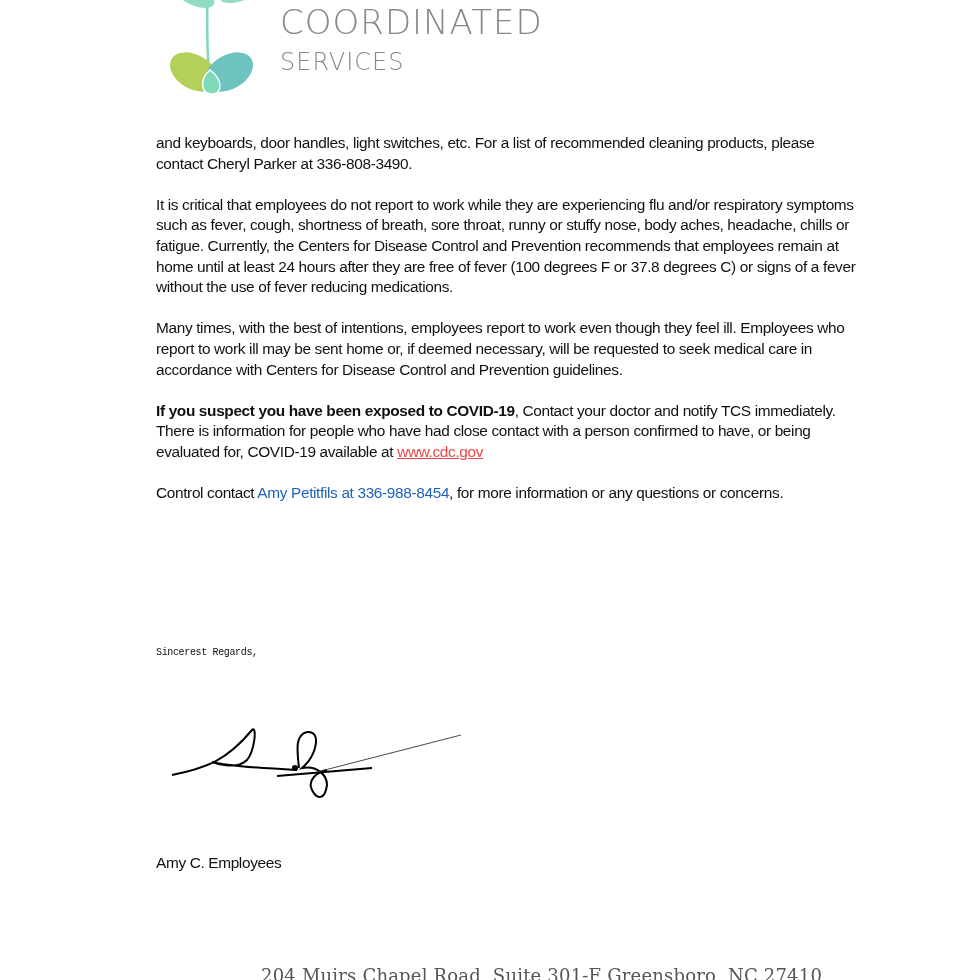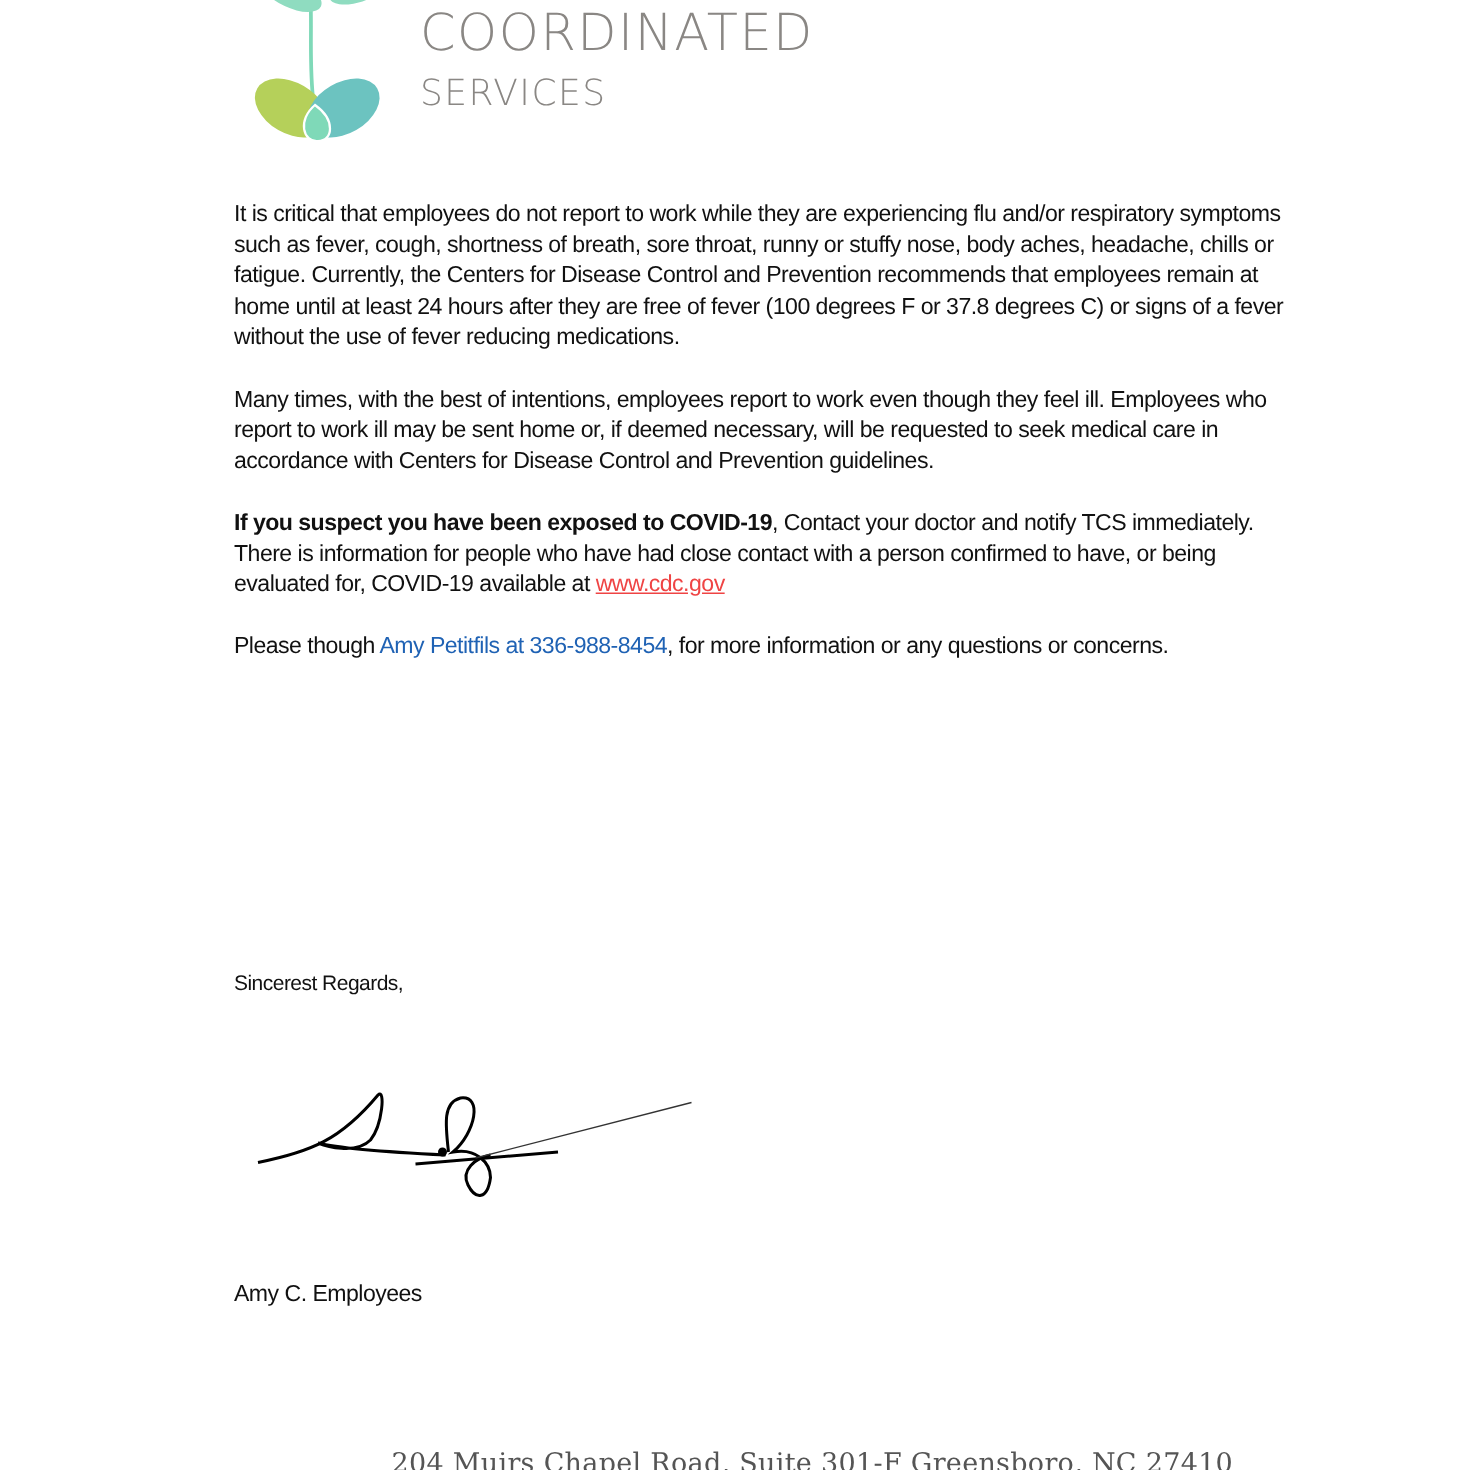--- a/index.html
+++ b/index.html
@@ -8,21 +8,21 @@
     .logo { position: absolute; left: 150px; top: -10px; width: 110px; height: 110px; }
     .brand { position: absolute; left: 268px; top: 0px; font-family: "DejaVu Sans", sans-serif; color: #8a8784; font-weight: 300; letter-spacing: 1px; }
     .brand .l1 { position: absolute; top: 2px; left: 0; font-size: 34px; line-height: 40px; white-space: nowrap; }
     .brand .l2 { position: absolute; top: 42px; left: 0; font-size: 24px; line-height: 40px; white-space: nowrap; }
     .body-text { position: absolute; left: 144px; top: 133px; width: 700px; font-family: "Liberation Sans", sans-serif; font-size: 15.4px; line-height: 20.6px; color: #111; letter-spacing: -0.35px; }
     .body-text p { margin: 0 0 20.6px 0; }
     .b { font-weight: bold; margin-top: 40px; }
     a.link { color: #ef4444; text-decoration: underline; }
     .arial-link { font-family: "Liberation Sans", sans-serif; font-size: 17px; letter-spacing: 0; color: #1a1ad0; text-decoration: underline; }
     .blue { color: #1f62b4; }
-    .regards { position: absolute; left: 144px; top: 647px; font-family: Liberation Sans, sans-serif; font-size: 14px; color: #111; letter-spacing: -0.35px; }
+    .regards { position: absolute; left: 144px; top: 647px; font-family: Liberation Mono, monospace; font-size: 10px; color: #111; letter-spacing: -0.35px; }
     .signature { position: absolute; left: 155px; top: 720px; width: 300px; height: 85px; }
     .signer { position: absolute; left: 144px; top: 854px; font-family: "Liberation Sans", sans-serif; font-size: 15.4px; color: #111; letter-spacing: -0.35px; }
     .footer { position: absolute; left: 249px; top: 965px; font-family: "DejaVu Serif", serif; font-size: 18px; color: #555; white-space: nowrap; letter-spacing: 0.2px; }
   </style>
 </head>
 <body>
 
 <div class="page">
 
   <svg class="logo" viewBox="0 0 110 110">
@@ -33,24 +33,25 @@
     <ellipse cx="67" cy="82" rx="26" ry="17" fill="#6cc3c0" transform="rotate(-30 67 82)"></ellipse>
     <path d="M48 80 C 36 90, 40 105, 50 104 C 60 104, 62 90, 48 80 Z" fill="#7fd9b8" stroke="#ffffff" stroke-width="1.5"></path>
   </svg>
 
   <div class="brand">
     <div class="l1">COORDINATED</div>
     <div class="l2">SERVICES</div>
   </div>
 
   <div class="body-text">
+    <p>and keyboards, door handles, light switches, etc. For a list of recommended cleaning products, please contact Cheryl Parker at 336-808-3490.</p>
     <p>It is critical that employees do not report to work while they are experiencing flu and/or respiratory symptoms such as fever, cough, shortness of breath, sore throat, runny or stuffy nose, body aches, headache, chills or fatigue. Currently, the Centers for Disease Control and Prevention recommends that employees remain at home until at least 24 hours after they are free of fever (100 degrees F or 37.8 degrees C) or signs of a fever without the use of fever reducing medications.</p>
     <p>Many times, with the best of intentions, employees report to work even though they feel ill. Employees who report to work ill may be sent home or, if deemed necessary, will be requested to seek medical care in accordance with Centers for Disease Control and Prevention guidelines.</p>
     <p><span class="b">If you suspect you have been exposed to COVID-19</span><span>, Contact your doctor and notify TCS immediately. There is information for people who have had close contact with a person confirmed to have, or being evaluated for, COVID-19 available at </span><a class="link" href="#">www.cdc.gov</a></p>
-    <p><span>Please though </span><span class="blue">Amy Petitfils at 336-988-8454</span><span>, for more information or any questions or concerns.</span></p>
+    <p><span>Control contact </span><span class="blue">Amy Petitfils at 336-988-8454</span><span>, for more information or any questions or concerns.</span></p>
   </div>
 
   <div class="regards">Sincerest Regards,</div>
 
   <svg class="signature" viewBox="0 0 300 85">
     <path d="M5 55 C 40 48, 60 40, 85 10 C 90 5, 88 30, 80 40 C 70 50, 50 44, 45 42 C 60 46, 90 48, 130 50" stroke="#000" stroke-width="2" fill="none"></path>
     <circle cx="128" cy="48" r="3" fill="#000"></circle>
     <path d="M132 48 C 130 30, 128 15, 140 12 C 155 10, 150 35, 135 48 C 150 45, 160 55, 160 65 C 158 80, 150 80, 145 70 C 140 60, 150 52, 160 50" stroke="#000" stroke-width="2" fill="none"></path>
     <path d="M110 56 L 205 48" stroke="#000" stroke-width="2" fill="none"></path>
     <path d="M150 52 L 294 15" stroke="#333" stroke-width="0.9" fill="none"></path>

